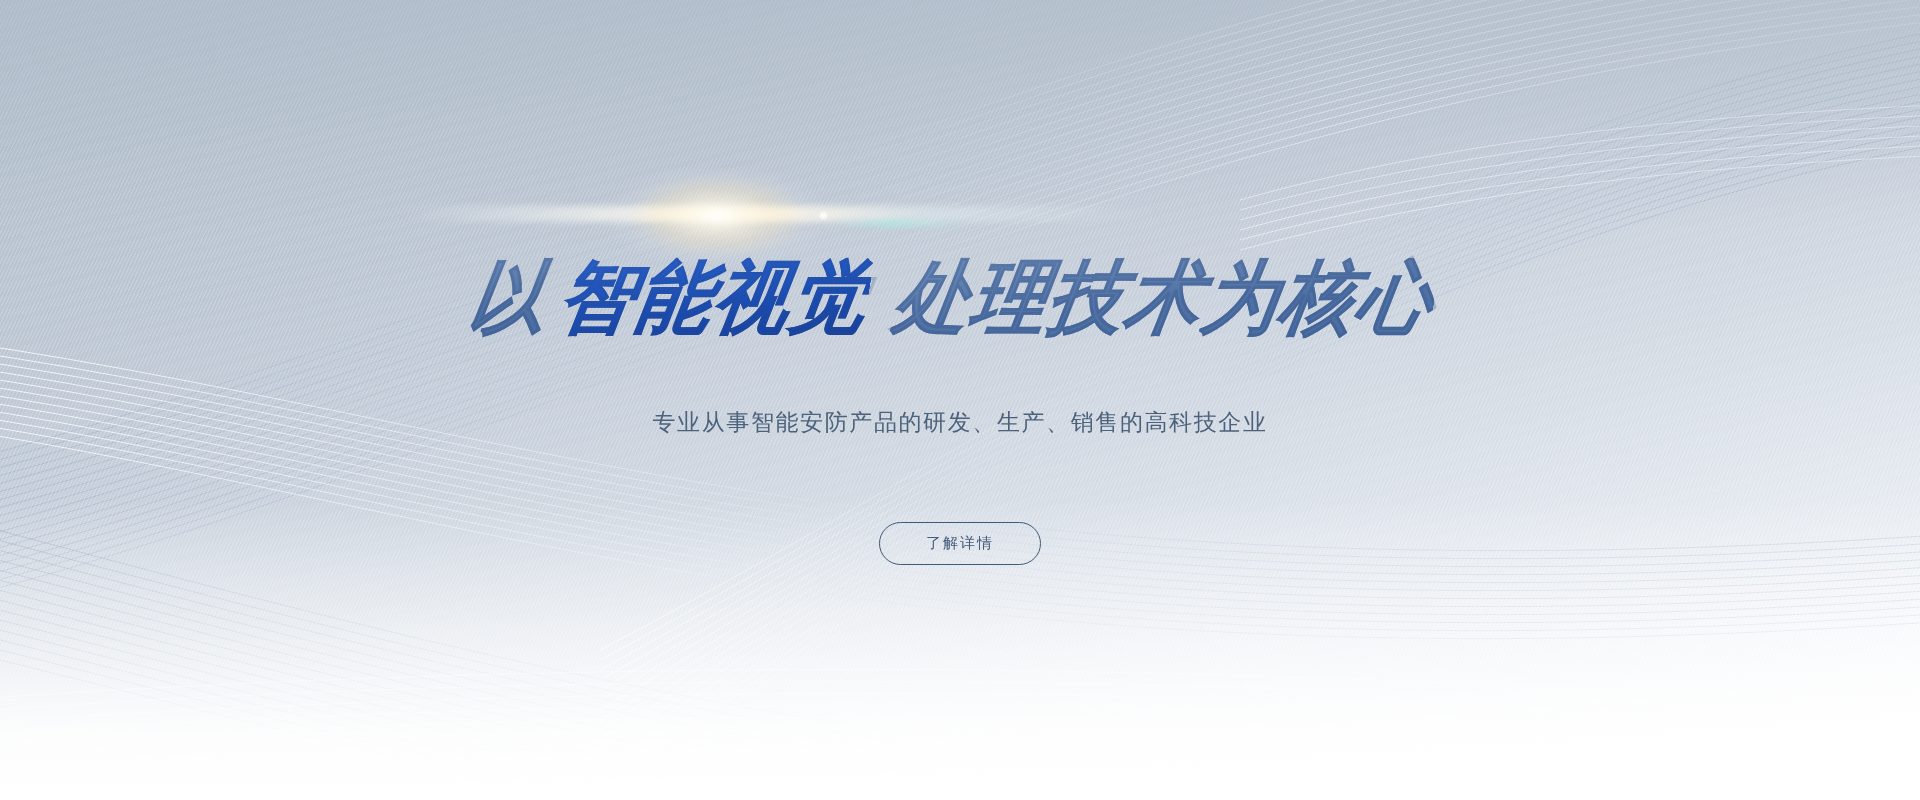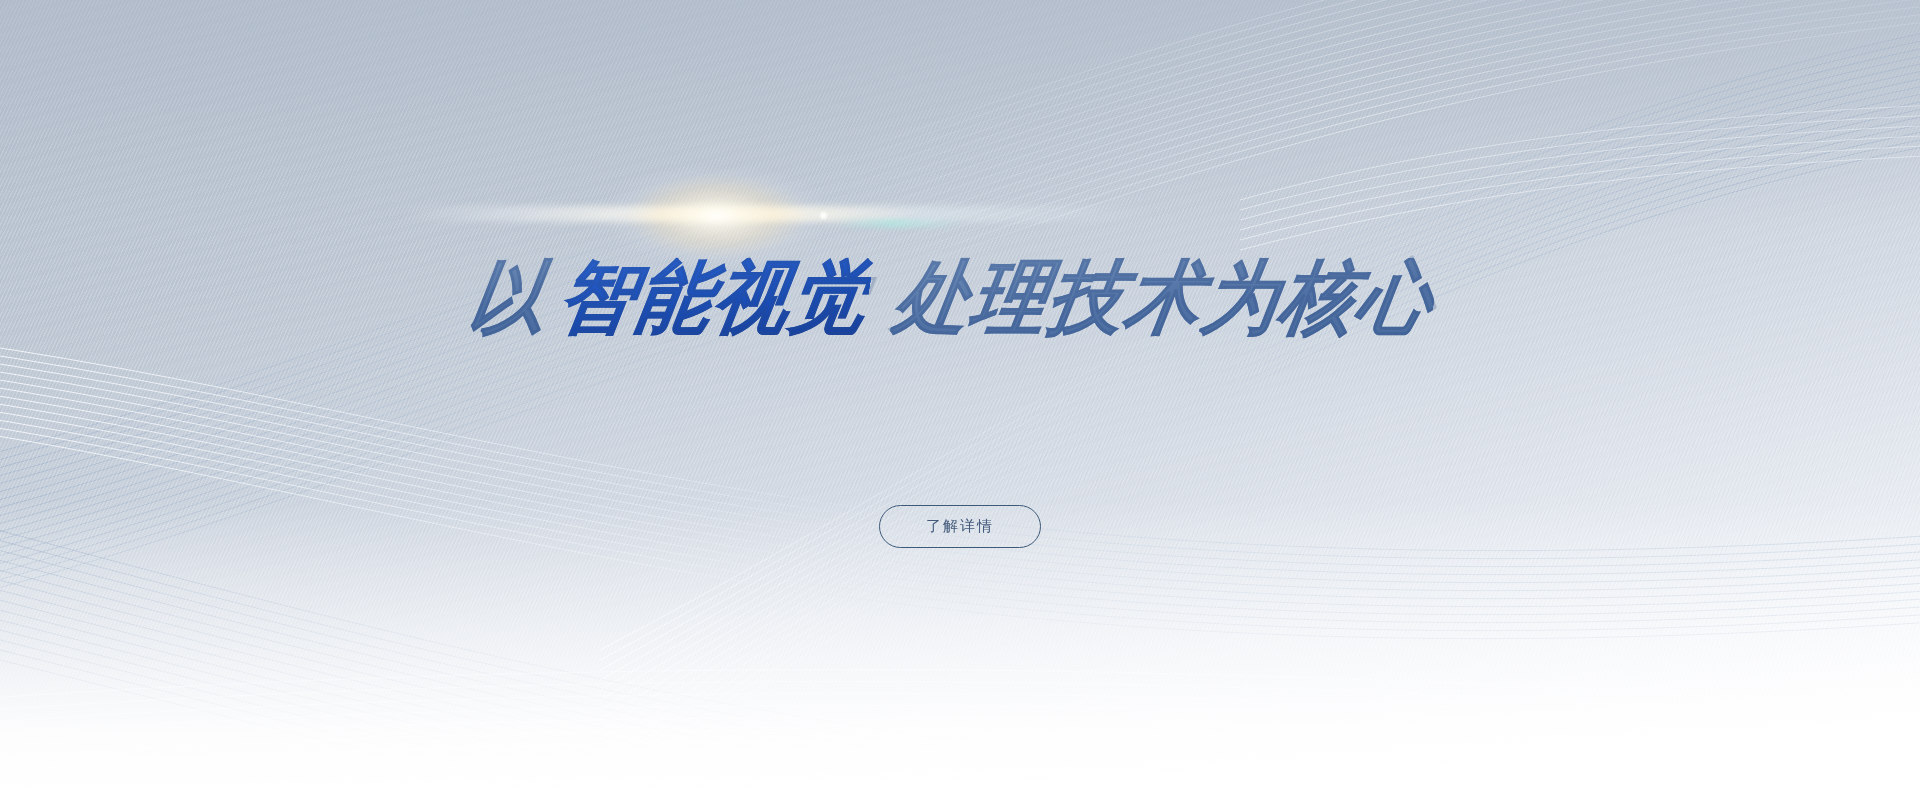--- a/index.html
+++ b/index.html
@@ -192,21 +192,21 @@
     font-size: 23px;
     line-height: 1.4;
     letter-spacing: 1.6px;
     color: #4c627c;
     font-weight: 400;
     font-family: "DejaVu Sans", "Liberation Sans", sans-serif;
   }
 
   .cta {
     position: absolute;
-    top: 505px;
+    top: 522px;
     left: 50%;
     transform: translateX(-50%);
     width: 162px;
     height: 43px;
     display: flex;
     align-items: center;
     justify-content: center;
     box-sizing: border-box;
     border: 1.6px solid #3d5a78;
     border-radius: 23px;
@@ -357,16 +357,17 @@
 
   <div class="flare-streak"></div>
   <div class="flare-core"></div>
   <div class="flare-cyan"></div>
   <div class="flare-dot"></div>
 
   <div class="content">
 
     <h1 class="headline"><span class="seg seg-dim">以</span><span class="seg seg-bright">智能视觉</span><span class="seg seg-dim">处理技术为核心</span></h1>
 
+    <p class="subtitle">专业从事智能安防产品的研发、生产、销售的高科技企业</p>
 
     <a class="cta" href="#">了解详情</a>
   </div>
 </div>
 
 </body></html>

